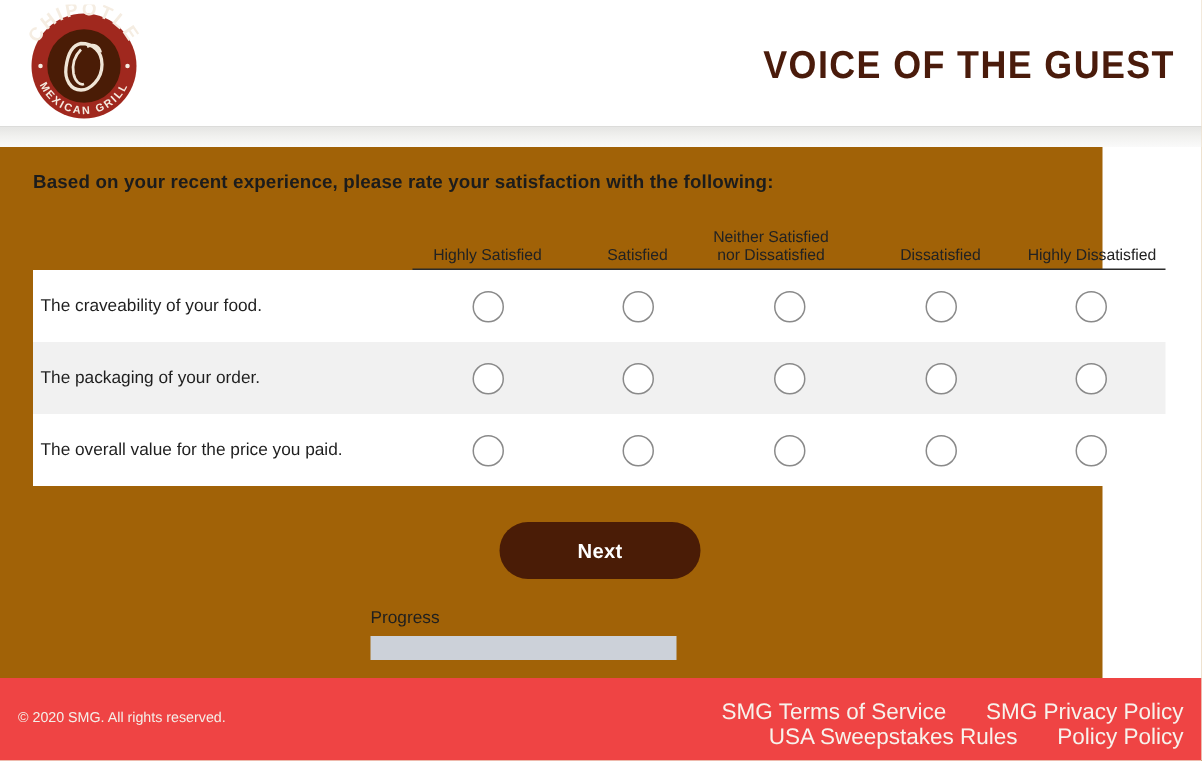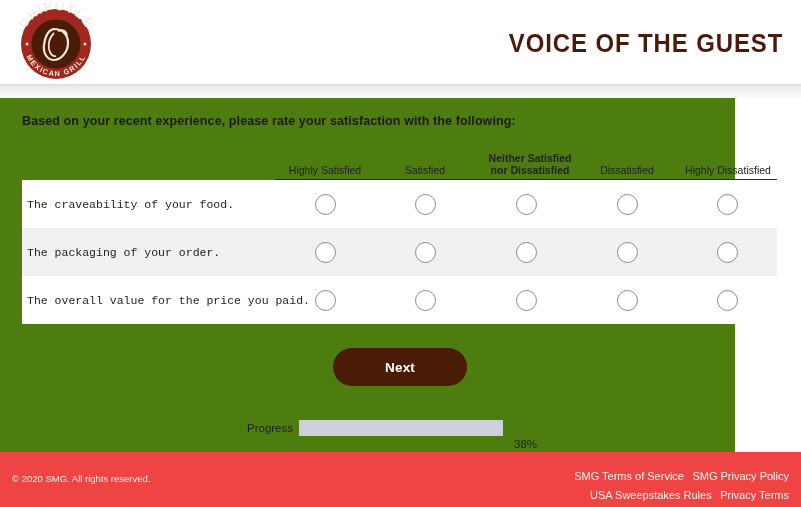--- a/index.html
+++ b/index.html
@@ -30,21 +30,21 @@
     transform-origin: right center;
     white-space:nowrap;
   }
   .header-band {
     position:absolute; left:0; top:84px; width:801px; height:14px;
     background: linear-gradient(to bottom, #e6e6e4 0%, #f1f1ef 45%, #fafafa 100%);
     border-top:1px solid #dcdcda;
   }
 
   
-  .content { position:absolute; left:0; top:98px; width:735px; height:354px; background:#4d7c0f; }
+  .content { position:absolute; left:0; top:98px; width:735px; height:354px; background:#a16207; }
 
   .question {
     position:absolute; left:22px; top:16px;
     font-size:12.5px; font-weight:bold; color:#1c1c1c;
     letter-spacing:0.1px;
   }
 
   
   .matrix { position:absolute; left:22px; top:48px; width:755px; }
 
@@ -53,33 +53,33 @@
     border-bottom:1px solid #2b2b2b;
     margin-left:253px; width:502px;
   }
   .col-head {
     position:absolute; bottom:3px;
     text-align:center;
     font-size:10.5px; color:#222; line-height:12px;
   }
   .col-head.c0 { left:0px;   width:100px; }
   .col-head.c1 { left:100px; width:100px; }
-  .col-head.c2 { left:204px; width:102px;font-weight:bold; }
+  .col-head.c2 { left:188px; width:102px; }
   .col-head.c3 { left:302px; width:100px; }
   .col-head.c4 { left:403px; width:100px; }
 
   .matrix-row {
     position:relative; height:48px; width:755px;
     background:#ffffff;
   }
   .matrix-row.striped { background:#f1f1f1; }
 
   .row-label {
     position:absolute; left:5px; top:50%; transform:translateY(-50%);
-    font-size:11.5px; color:#1f1f1f; white-space:nowrap;font-family:Liberation Mono, monospace;
+    font-size:11.5px; color:#1f1f1f; white-space:nowrap;
   }
   .radio-cells {
     position:absolute; left:253px; top:0; width:502px; height:48px;
   }
   .radio-cell {
     position:absolute; top:0; height:48px;
     display:flex; align-items:center; justify-content:center;
   }
   .radio-cell.c0 { left:0px;   width:100px; }
   .radio-cell.c1 { left:100px; width:100px; }
@@ -99,21 +99,21 @@
     width:134px; height:38px; border-radius:19px;
     background:#4a1c06; border:none;
     color:#ffffff; font-size:13.5px; font-weight:bold;
     font-family:"Liberation Sans", sans-serif;
     cursor:pointer; letter-spacing:0.2px;
   }
 
   
   .progress-wrap {
     position:absolute; left:247px; top:308px;
-    display:flex; align-items:center; gap:6px;
+    display:flex; align-items:flex-start; gap:6px;flex-direction:column;
   }
   .progress-label { font-size:11.5px; color:#1f1f1f; }
   .progress-track {
     width:204px; height:16px; background:#ccd1d9;
   }
   .progress-fill { height:16px; background:#8e1010; }
   .progress-pct { font-size:11.5px; color:#1f1f1f; margin-left:5px;margin-top:32px; }
 
   
   .footer {
@@ -122,22 +122,22 @@
   }
   .copyright {
     position:absolute; left:12px; top:21px;
     font-size:9.5px; color:#f4efe9;
   }
   .footer-links {
     position:absolute; right:12px; top:14px;
     text-align:right; line-height:17px;
   }
   .footer-links a {
-    color:#f7f2ec; font-size:11px; text-decoration:none;
-    margin-left:4px; white-space:nowrap;
+    color:#f7f2ec; font-size:15px; text-decoration:none;
+    margin-left:22px; white-space:nowrap;
   }
 </style>
 </head>
 <body>
 
 <div class="page">
 
   <div class="header">
     <div class="logo-wrap">
       <svg class="logo-svg" viewBox="0 0 92 78">
@@ -272,18 +272,18 @@
 
   <div class="footer" style="background: #ef4444;">
     <div class="copyright">© 2020 SMG. All rights reserved.</div>
     <div class="footer-links">
       <div>
         <a href="#">SMG Terms of Service</a>
         <a href="#">SMG Privacy Policy</a>
       </div>
       <div>
         <a href="#">USA Sweepstakes Rules</a>
-        <a href="#">Privacy Terms</a>
+        <a href="#">Policy Policy</a>
       </div>
     </div>
   </div>
 
 </div>
 
 </body></html>

